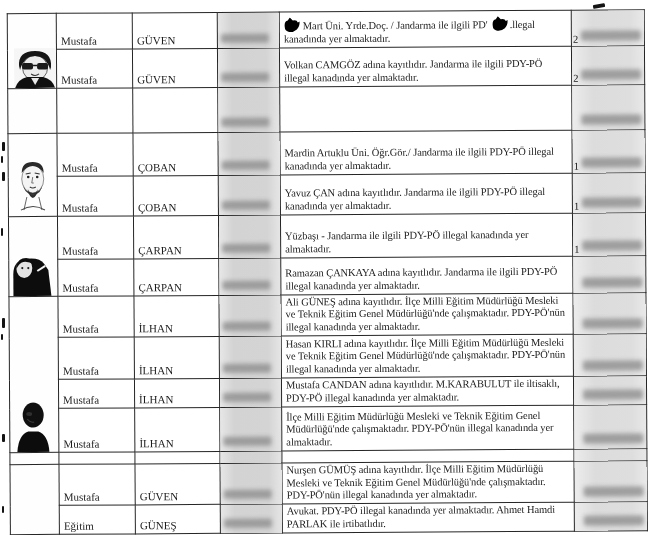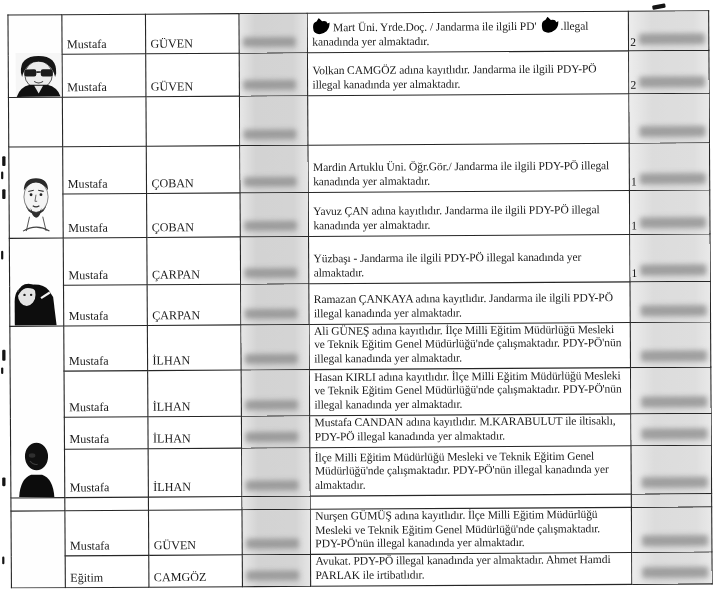--- a/index.html
+++ b/index.html
@@ -256,21 +256,21 @@
             </td>
             <td class="desc-cell">
               <div class="desc-inner"><span>Nurşen GÜMÜŞ adına kayıtlıdır. İlçe Milli Eğitim Müdürlüğü Mesleki ve Teknik Eğitim Genel Müdürlüğü'nde çalışmaktadır. PDY-PÖ'nün illegal kanadında yer almaktadır.</span></div>
             </td>
             <td class="right-cell">
               <div class="smudge right"></div>
             </td>
           </tr>
           <tr style="height: 28px;">
             <td class="name-cell"><span>Eğitim</span></td>
-            <td class="surname-cell"><span>CAMGÖZ</span></td>
+            <td class="surname-cell"><span>GÜNEŞ</span></td>
             <td class="mid-cell">
               <div class="smudge mid"></div>
             </td>
             <td class="desc-cell">
               <div class="desc-inner"><span>Avukat. PDY-PÖ illegal kanadında yer almaktadır. Ahmet Hamdi PARLAK ile irtibatlıdır.</span></div>
             </td>
             <td class="right-cell">
               <div class="smudge right"></div>
             </td>
           </tr>

